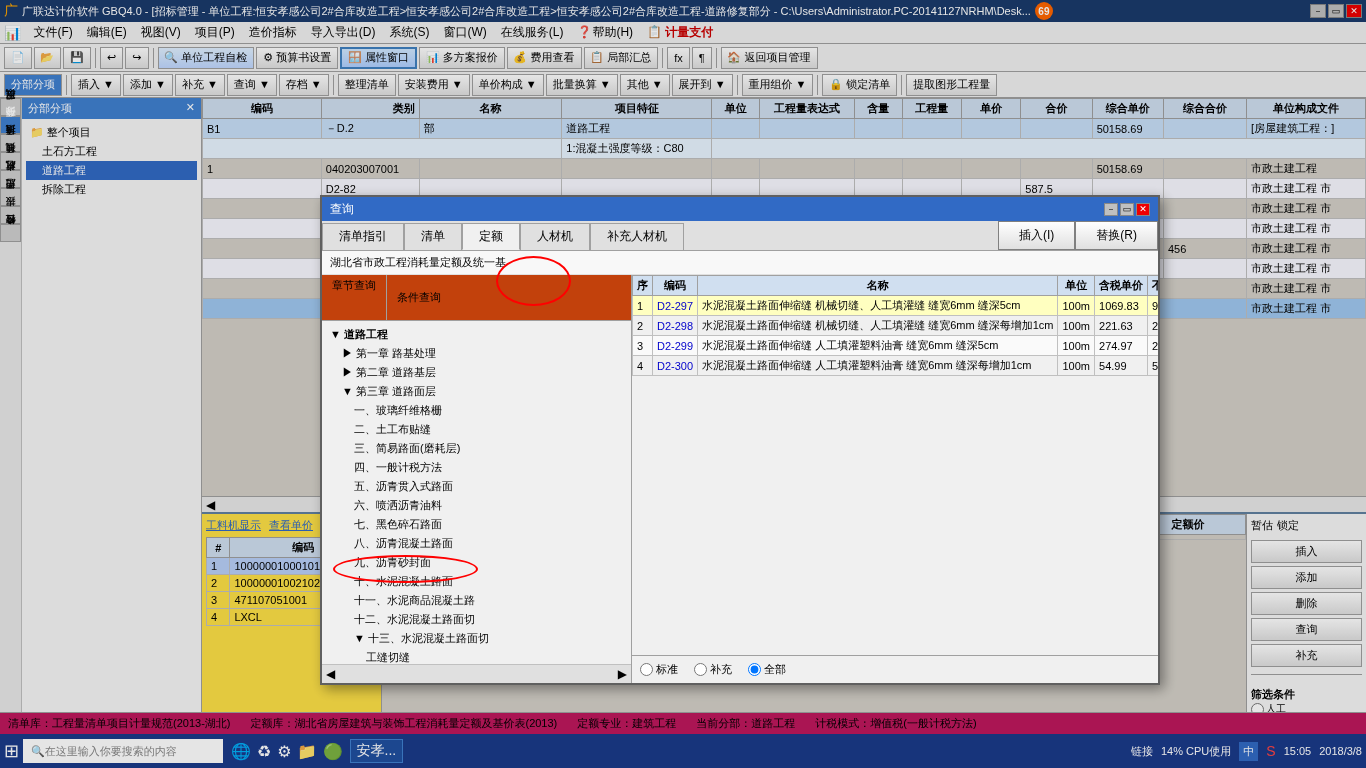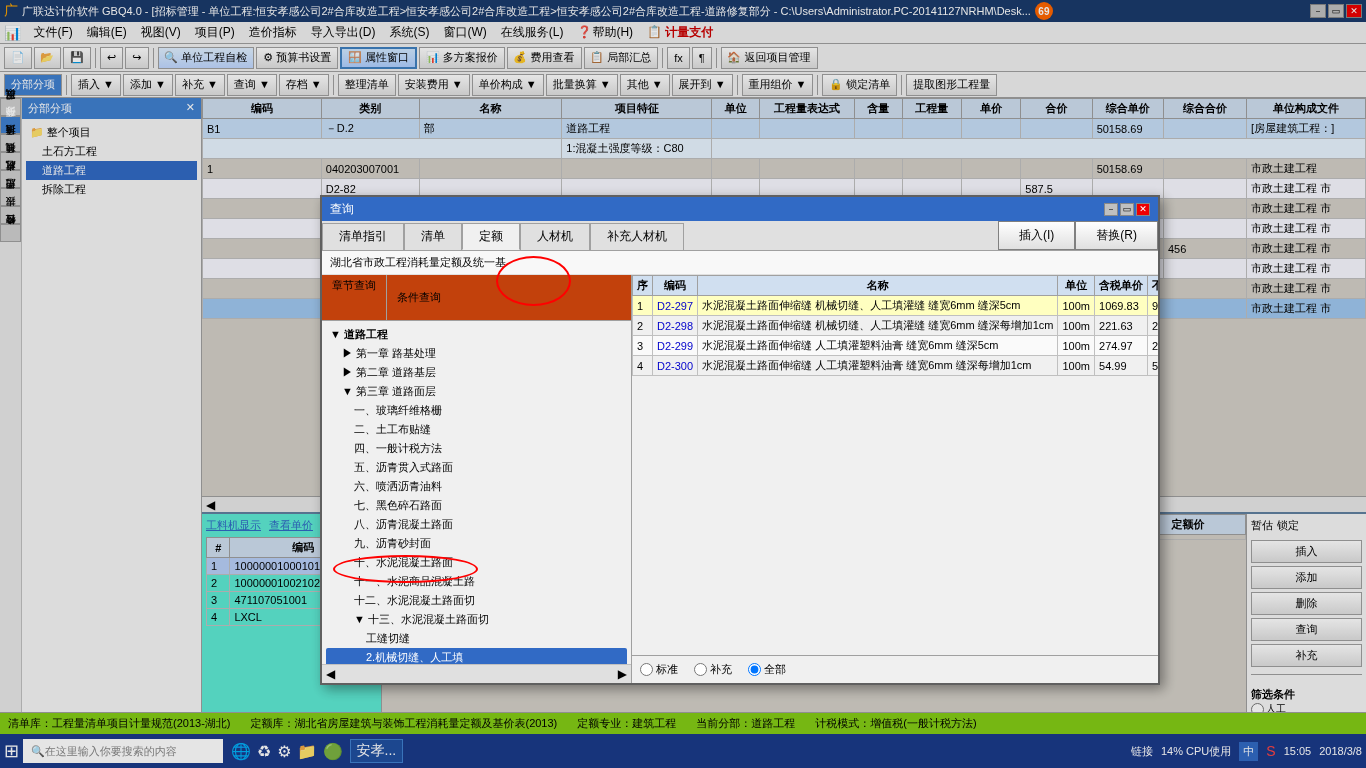--- a/index.html
+++ b/index.html
@@ -27,21 +27,21 @@
     .tree-item.selected { background: #316ac5; color: white; }
     table.main-table { width: 100%; border-collapse: collapse; font-size: 11px; }
     table.main-table th { background: #d0dff0; border: 1px solid #a0a0a0; padding: 2px 4px; white-space: nowrap; text-align: center; position: sticky; top: 0; }
     table.main-table td { border: 1px solid #c0c0c0; padding: 2px 4px; white-space: nowrap; }
     table.main-table tr:nth-child(even) { background: #f8f8ff; }
     .bottom-table { width: 100%; border-collapse: collapse; font-size: 11px; }
     .bottom-table th { background: #d0dff0; border: 1px solid #a0a0a0; padding: 2px 4px; text-align: center; }
     .bottom-table td { border: 1px solid #c0c0c0; padding: 2px 4px; }
 
     
-    .status-bar { background: #84cc16; height: 22px; display: flex; align-items: center; padding: 0 8px; border-top: 1px solid #a0a0a0; font-size: 11px; gap: 20px; }
+    .status-bar { background: #be185d; height: 22px; display: flex; align-items: center; padding: 0 8px; border-top: 1px solid #a0a0a0; font-size: 11px; gap: 20px; }
 
     
     .taskbar { background: #1a3a8a; height: 34px; display: flex; align-items: center; padding: 0 4px; gap: 4px; position: absolute; bottom: 0; width: 100%; }
     .taskbar-search { background: white; height: 24px; width: 200px; display: flex; align-items: center; padding: 0 8px; font-size: 11px; color: #888; }
     .taskbar-right { margin-left: auto; display: flex; align-items: center; gap: 8px; color: white; font-size: 11px; }
     .vtab { writing-mode: vertical-rl; text-orientation: mixed; transform: rotate(180deg); padding: 8px 3px; font-size: 11px; cursor: pointer; background: #d0d0d0; border: 1px solid #a0a0a0; white-space: nowrap; }
     .vtab.active { background: #4080d0; color: white; }
     .right-btn { width: 100%; padding: 3px 4px; border: 1px solid #a0a0a0; background: linear-gradient(#fff, #e0e0e0); cursor: pointer; font-size: 11px; text-align: center; }
 
     
@@ -168,21 +168,21 @@
     </div>
   </div>
 
   <div style="flex:1; display:flex; flex-direction:column; overflow:hidden;">
 
     <div style="flex:1; overflow:auto; min-height:200px;">
       <table class="main-table">
         <thead>
           <tr>
             <th style="min-width:100px;">编码</th>
-            <th style="min-width:30px;">类别</th>
+            <th style="min-width:30px;text-align:right;">类别</th>
             <th style="min-width:120px;">名称</th>
             <th style="min-width:120px;">项目特征</th>
             <th style="min-width:40px;">单位</th>
             <th style="min-width:80px;">工程量表达式</th>
             <th style="min-width:40px;">含量</th>
             <th style="min-width:50px;">工程量</th>
             <th style="min-width:50px;">单价</th>
             <th style="min-width:60px;">合价</th>
             <th style="min-width:60px;">综合单价</th>
             <th style="min-width:70px;">综合合价</th>
@@ -294,21 +294,21 @@
         </tbody>
       </table>
     </div>
 
     <div style="height:16px; background:#e8e8e8; border-top:1px solid #a0a0a0; display:flex; align-items:center; padding:0 4px;">
       <span style="cursor:pointer;">◀</span>
     </div>
 
     <div style="height:200px; border-top:2px solid #6080a0; display:flex;">
 
-      <div style="width:180px; border-right:1px solid #a0a0a0; background:#5eead4; padding:4px; font-size:11px;">
+      <div style="width:180px; border-right:1px solid #a0a0a0; background:#fde047; padding:4px; font-size:11px;">
         <div style="display:flex; gap:8px; margin-bottom:4px;">
           <span style="cursor:pointer; color:#316ac5; text-decoration:underline;">工料机显示</span>
           <span style="cursor:pointer; color:#316ac5; text-decoration:underline;">查看单价</span>
         </div>
         <table class="bottom-table" style="width:100%;">
           <thead>
             <tr>
               <th>#</th>
               <th>编码</th>
             </tr>
@@ -442,20 +442,21 @@
         <div style="padding:15px 10px; cursor:pointer; font-size:11px;">条件查询</div>
       </div>
 
       <div style="flex:1; overflow-y:auto; padding:4px; font-size:11px;">
         <div style="padding:2px 4px; cursor:pointer; font-weight:bold;">▼ 道路工程</div>
         <div style="padding:2px 4px 2px 16px; cursor:pointer;">▶ 第一章  路基处理</div>
         <div style="padding:2px 4px 2px 16px; cursor:pointer;">▶ 第二章  道路基层</div>
         <div style="padding:2px 4px 2px 16px; cursor:pointer;">▼ 第三章  道路面层</div>
         <div style="padding:2px 4px 2px 28px; cursor:pointer;">一、玻璃纤维格栅</div>
         <div style="padding:2px 4px 2px 28px; cursor:pointer;">二、土工布贴缝</div>
+        <div style="padding:2px 4px 2px 28px; cursor:pointer;">三、简易路面(磨耗层)</div>
         <div style="padding:2px 4px 2px 28px; cursor:pointer;">四、一般计税方法</div>
         <div style="padding:2px 4px 2px 28px; cursor:pointer;">五、沥青贯入式路面</div>
         <div style="padding:2px 4px 2px 28px; cursor:pointer;">六、喷洒沥青油料</div>
         <div style="padding:2px 4px 2px 28px; cursor:pointer;">七、黑色碎石路面</div>
         <div style="padding:2px 4px 2px 28px; cursor:pointer;">八、沥青混凝土路面</div>
         <div style="padding:2px 4px 2px 28px; cursor:pointer;">九、沥青砂封面</div>
         <div style="padding:2px 4px 2px 28px; cursor:pointer;">十、水泥混凝土路面</div>
         <div style="padding:2px 4px 2px 28px; cursor:pointer;">十一、水泥商品混凝土路</div>
         <div style="padding:2px 4px 2px 28px; cursor:pointer;">十二、水泥混凝土路面切</div>
         <div style="padding:2px 4px 2px 28px; cursor:pointer;">▼ 十三、水泥混凝土路面切</div>

